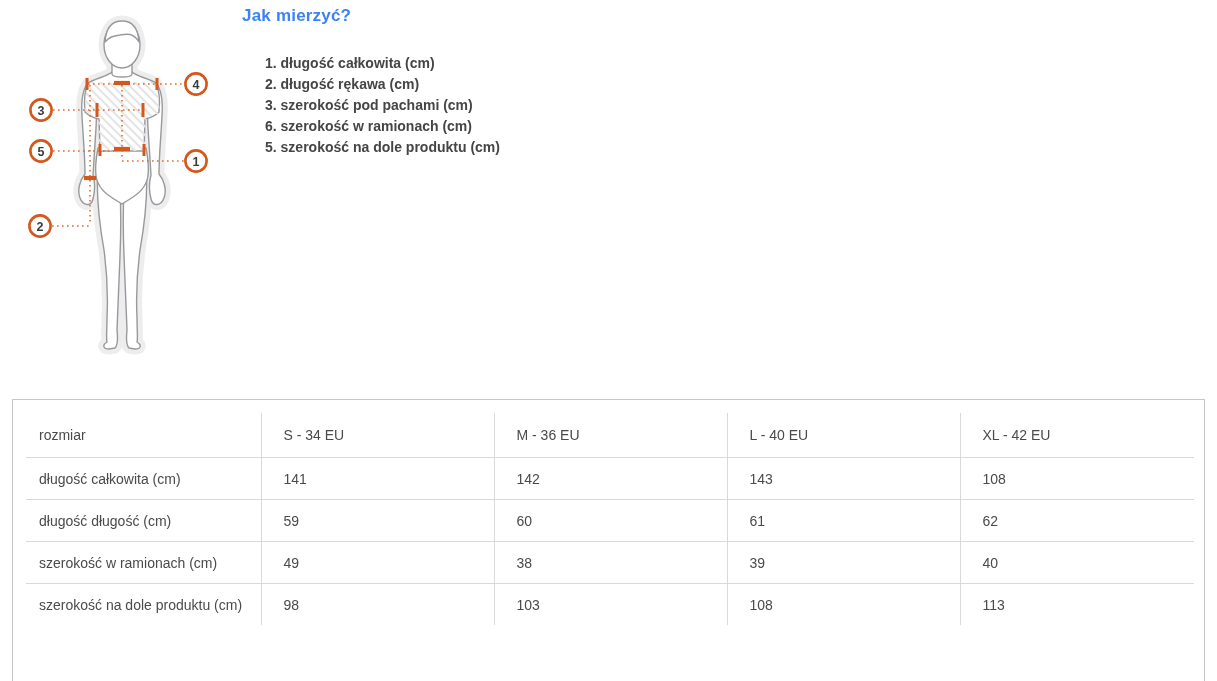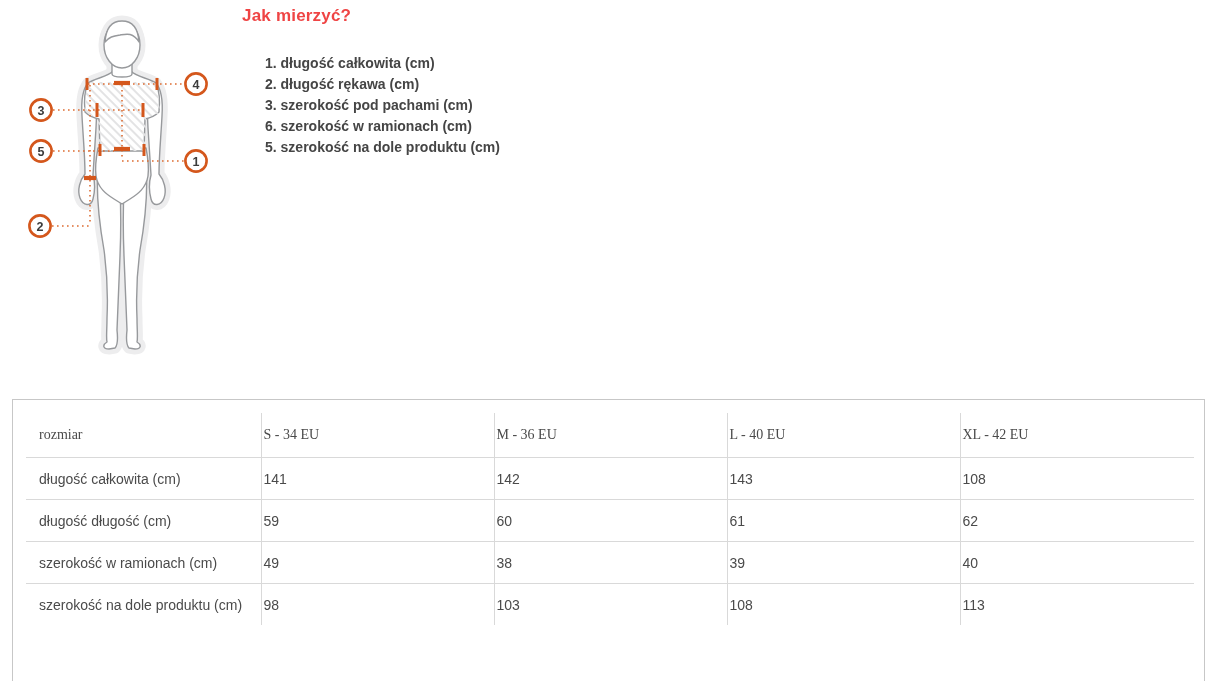--- a/index.html
+++ b/index.html
@@ -6,45 +6,45 @@
   body{
     width:1217px;height:681px;overflow:hidden;position:relative;
     background:#ffffff;
     font-family:"Liberation Sans", sans-serif;
     color:#464646;
   }
   
   .figure-wrap{position:absolute;left:0;top:0;width:245px;height:362px;}
   .howto{position:absolute;left:242px;top:6px;width:560px;}
   .howto h2{
-    margin:0;font-size:17px;font-weight:bold;color:#ef4444;letter-spacing:.2px;
+    margin:0;font-size:17px;font-weight:bold;color:#3b82f6;letter-spacing:.2px;
   }
   .howto-list{margin:27px 0 0 0;padding:0 0 0 23px;list-style:none;font-weight:bold;}
   .howto-list li{
     font-size:14px;line-height:21px;color:#454545;white-space:nowrap;
   }
   
   .size-table-wrap{
     position:absolute;left:12px;top:399px;width:1193px;height:340px;
     border:1px solid #c7c7c7;background:#fff;
     padding:13px 10px 40px 13px;box-sizing:border-box;
   }
   table.size-table{
     width:100%;border-collapse:collapse;table-layout:fixed;
     font-size:14px;color:#4a4a4a;
   }
   table.size-table th, table.size-table td{
     font-weight:normal;text-align:left;vertical-align:middle;
     padding:0 13px 0 13px;
   }
-  table.size-table thead th{height:44px;font-family:Liberation Serif, serif;}
+  table.size-table thead th{height:44px;}
   table.size-table tbody td{height:41px;}
   table.size-table tbody tr{border-top:1px solid #d9d9d9;}
   table.size-table th + th,
-  table.size-table td + td{border-left:1px solid #d9d9d9;padding-left:2px;}
+  table.size-table td + td{border-left:1px solid #d9d9d9;padding-left:22px;}
   table.size-table td.label, table.size-table th.label{
     white-space:nowrap;overflow:hidden;
   }
 </style>
 </head>
 <body>
 
 <div class="figure-wrap">
   <svg width="245" height="362" viewBox="0 0 245 362">
     <defs>

